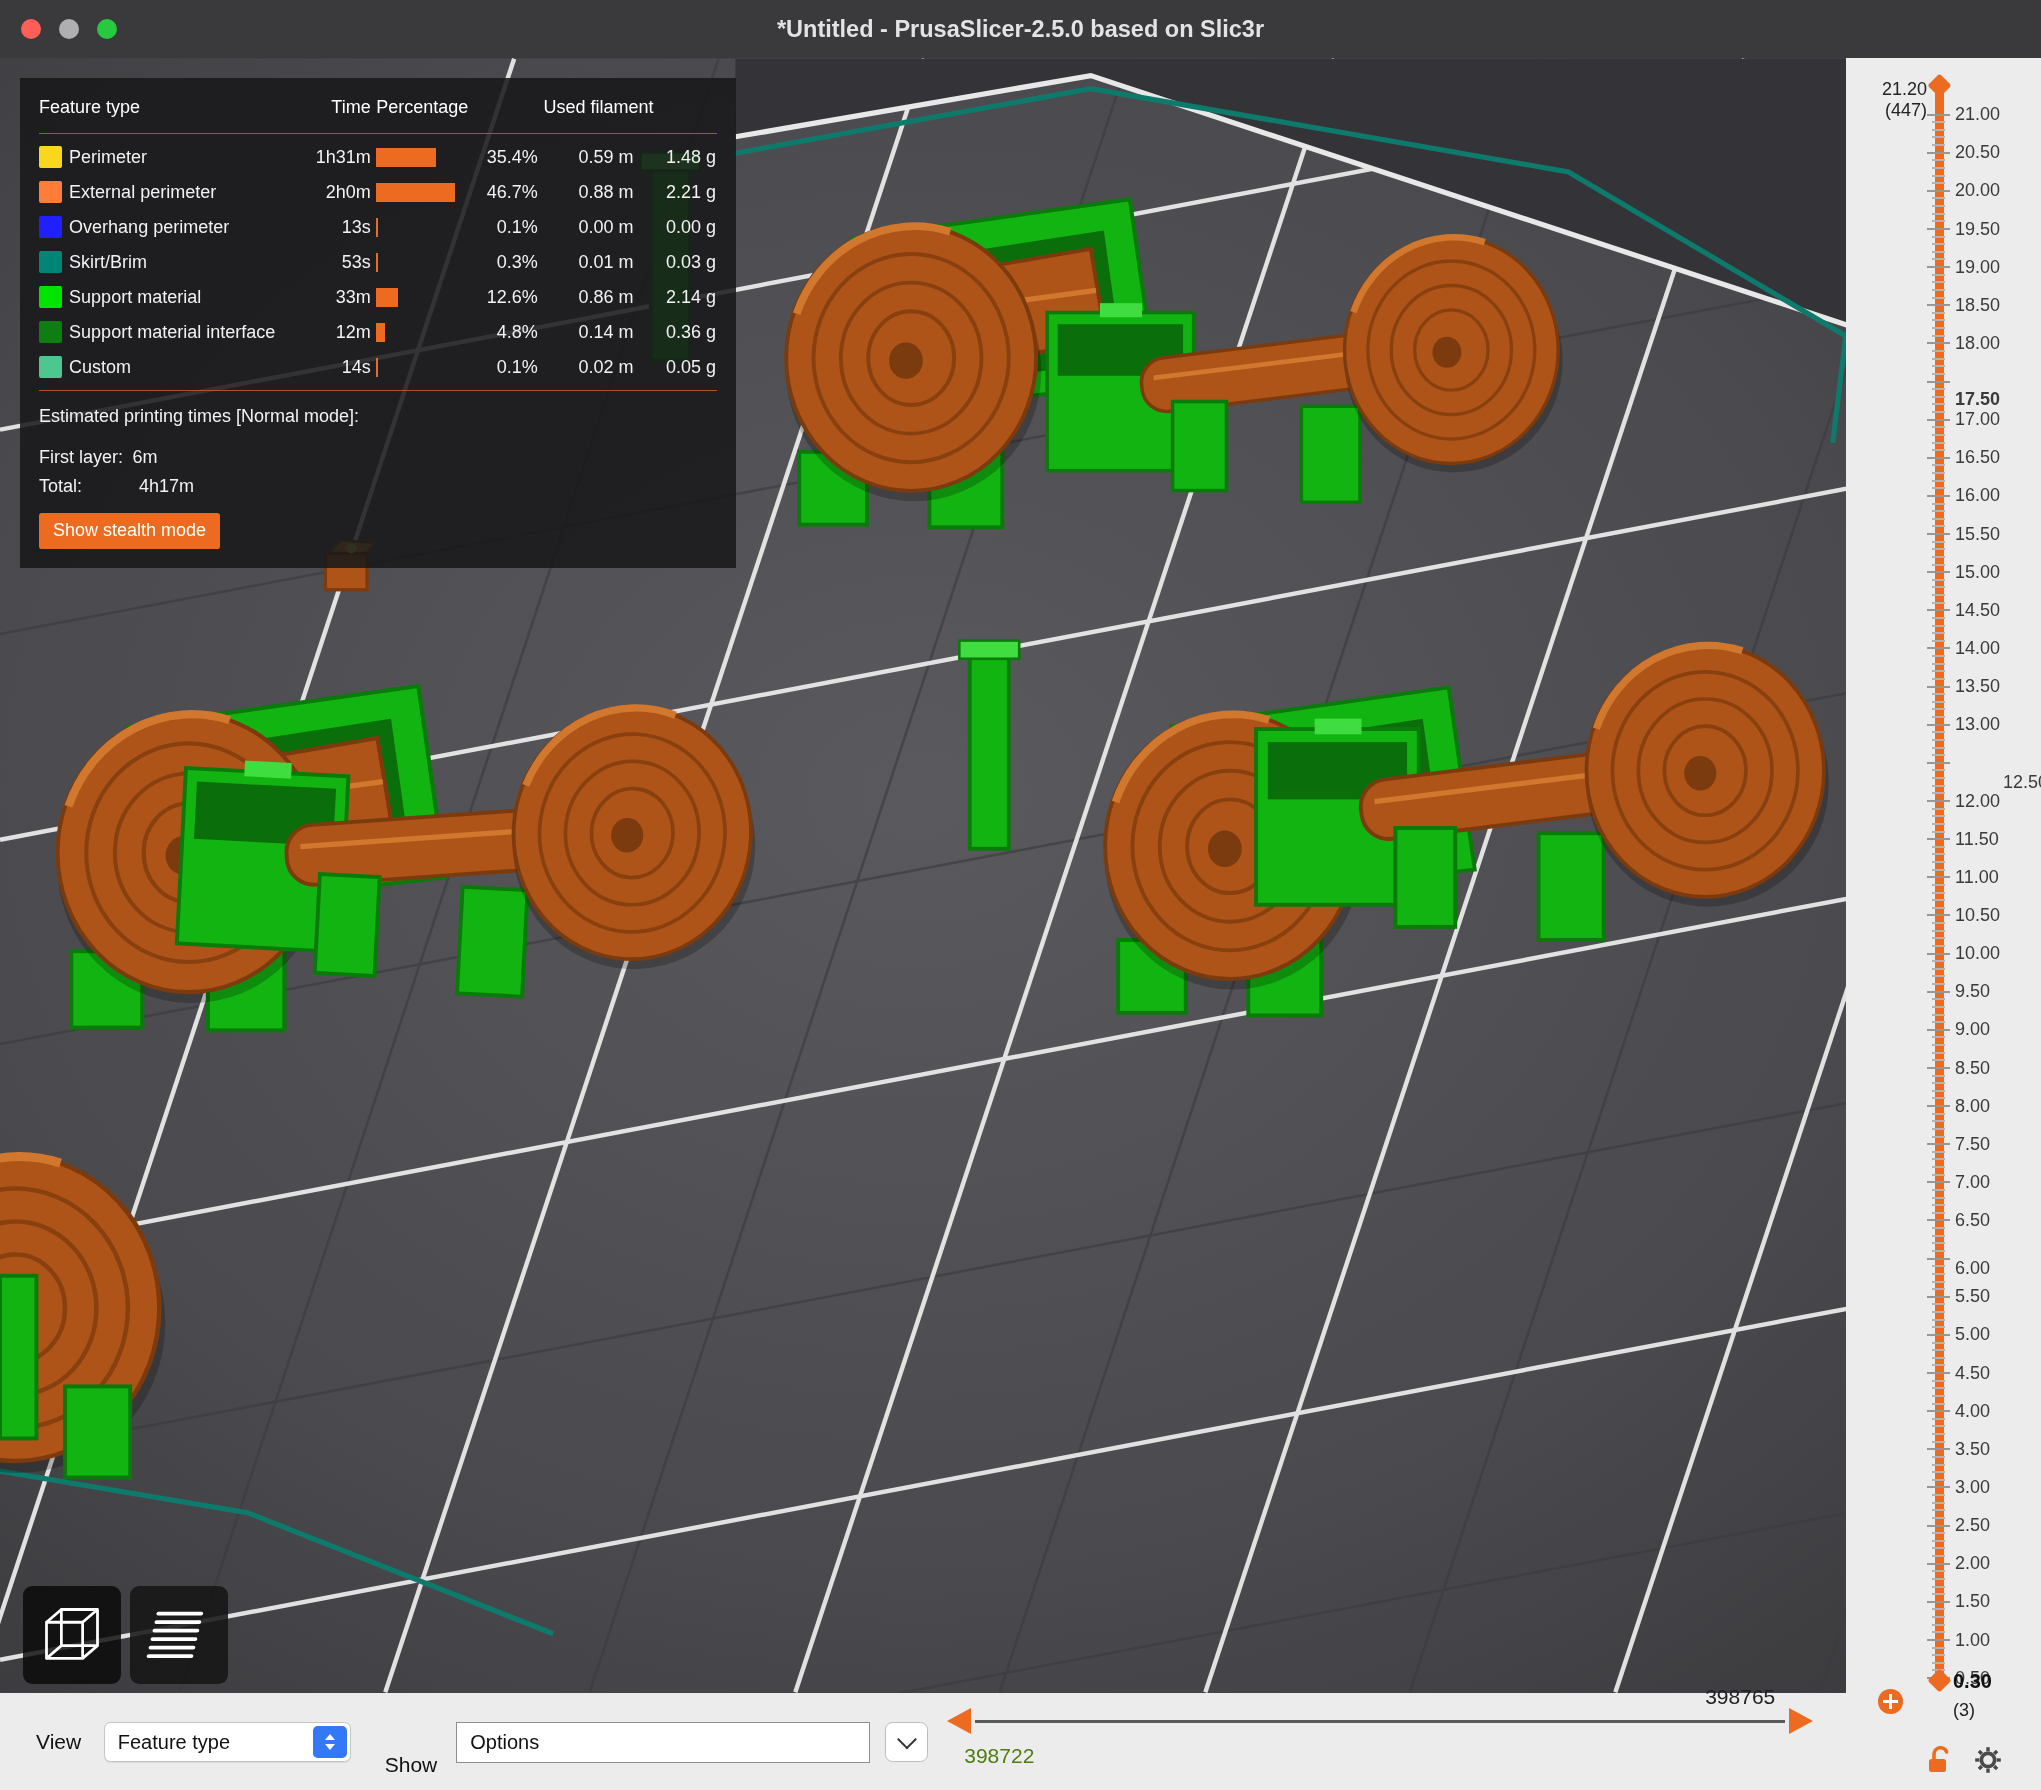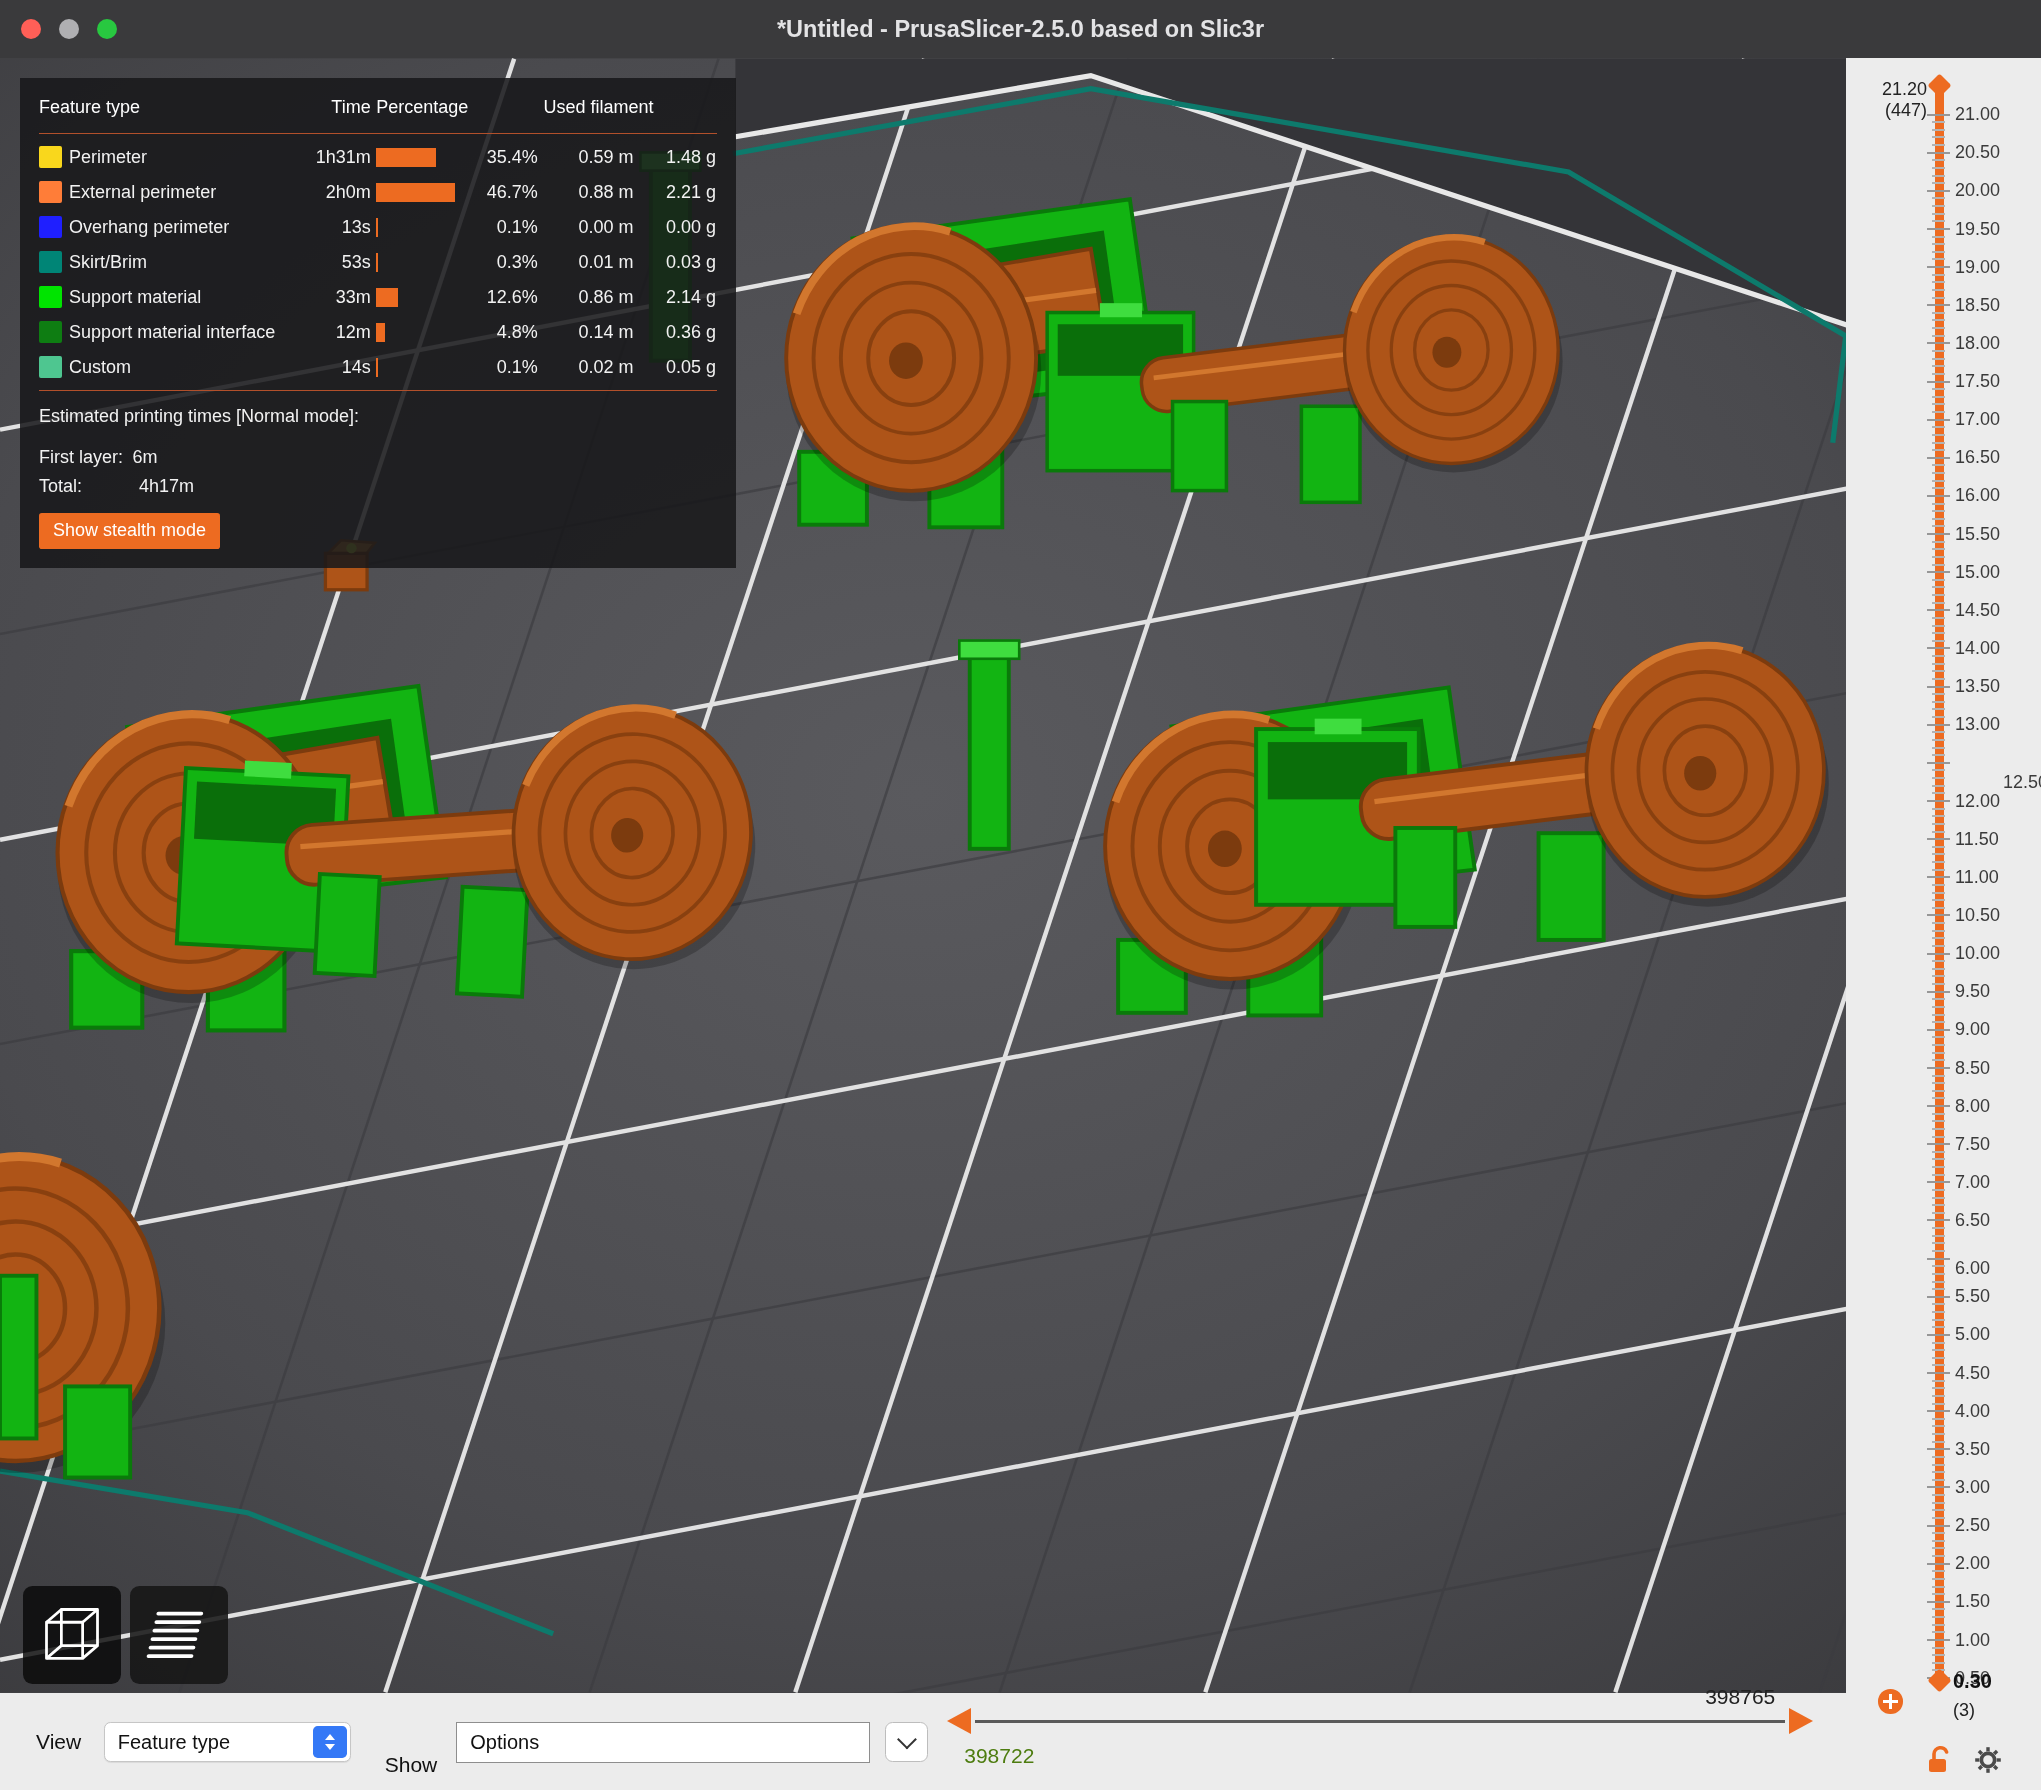--- a/index.html
+++ b/index.html
@@ -355,21 +355,21 @@
       <div class="tick-minor" style="top: 261px;"></div>
       <div class="tick-minor" style="top: 269px;"></div>
       <div class="tick-minor" style="top: 277px;"></div>
       <div class="tick-major" style="top: 284px;"></div>
       <div class="tick-label" style="top: 275px;">18.00</div>
       <div class="tick-minor" style="top: 292px;"></div>
       <div class="tick-minor" style="top: 300px;"></div>
       <div class="tick-minor" style="top: 307px;"></div>
       <div class="tick-minor" style="top: 315px;"></div>
       <div class="tick-major" style="top: 323px;"></div>
-      <div class="tick-label" style="top: 313px;">17.50</div>
+      <div class="tick-label" style="top: 331px; font-weight: bold;">17.50</div>
       <div class="tick-minor" style="top: 330px;"></div>
       <div class="tick-minor" style="top: 338px;"></div>
       <div class="tick-minor" style="top: 345px;"></div>
       <div class="tick-minor" style="top: 353px;"></div>
       <div class="tick-major" style="top: 361px;"></div>
       <div class="tick-label" style="top: 351px;">17.00</div>
       <div class="tick-minor" style="top: 368px;"></div>
       <div class="tick-minor" style="top: 376px;"></div>
       <div class="tick-minor" style="top: 384px;"></div>
       <div class="tick-minor" style="top: 391px;"></div>

